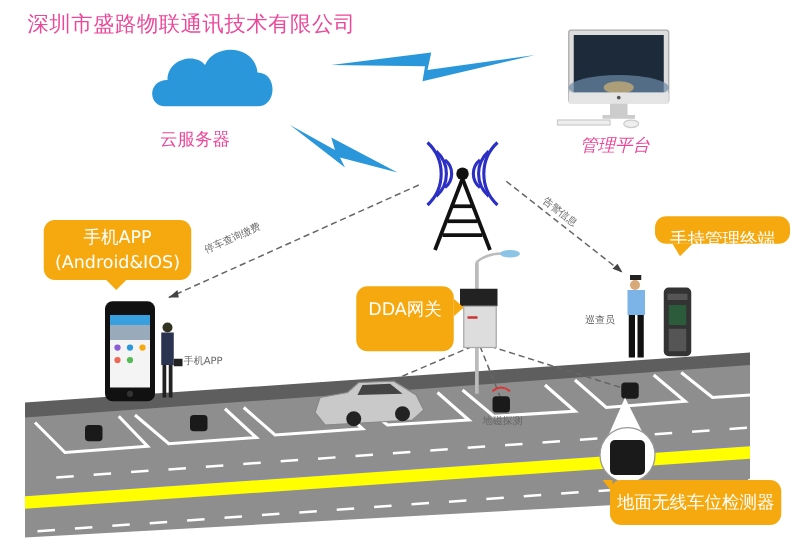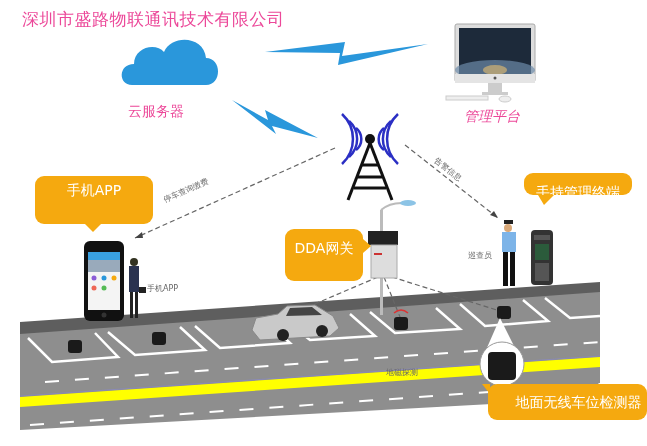--- a/index.html
+++ b/index.html
@@ -159,33 +159,34 @@
 </svg>
 
 <div class="abs label" style="left:128px;top:103px;">云服务器</div>
 <div class="abs label" style="left:464px;top:108px;font-style:italic;">管理平台</div>
 
 <div class="abs small" style="left:162px;top:185px;transform:rotate(-24deg);">停车查询缴费</div>
 <div class="abs small" style="left:432px;top:164px;transform:rotate(38deg);">告警信息</div>
 
 <div class="abs small" style="left:147px;top:283px;">手机APP</div>
 <div class="abs small" style="left:468px;top:250px;">巡查员</div>
-<div class="abs small" style="left:386px;top:331px;margin-top:36px;">地磁探测</div>
+<div class="abs small" style="left:386px;top:331px;">地磁探测</div>
 
 <div class="abs callout" style="left:35px;top:176px;width:118px;height:48px;padding-top:4px;box-sizing:border-box;">
   <div>手机APP</div>
+  <div>(Android&amp;IOS)</div>
   <div class="tail" style="left:50px;bottom:-8px;border-left:8px solid transparent;border-right:8px solid transparent;border-top:8px solid #f5a90f;"></div>
 </div>
 
 <div class="abs callout" style="left:524px;top:173px;width:108px;height:22px;line-height:38px;">
   <span>手持管理终端</span>
   <div class="tail" style="left:14px;bottom:-10px;border-left:6px solid transparent;border-right:10px solid transparent;border-top:10px solid #f5a90f;"></div>
 </div>
 
 <div class="abs callout" style="left:285px;top:229px;width:78px;height:52px;line-height:38px;">
   <span>DDA网关</span>
   <div class="tail" style="right:-8px;top:10px;border-top:7px solid transparent;border-bottom:7px solid transparent;border-left:8px solid #f5a90f;"></div>
 </div>
 
-<div class="abs callout" style="left:488px;top:384px;width:137px;height:36px;line-height:36px;padding-left:22px;">
+<div class="abs callout" style="left:488px;top:384px;width:137px;height:36px;line-height:36px;">
   <span>地面无线车位检测器</span>
   <div class="tail" style="left:-6px;top:0;border-bottom:10px solid transparent;border-right:8px solid #f5a90f;"></div>
 </div>
 
 </body></html>

